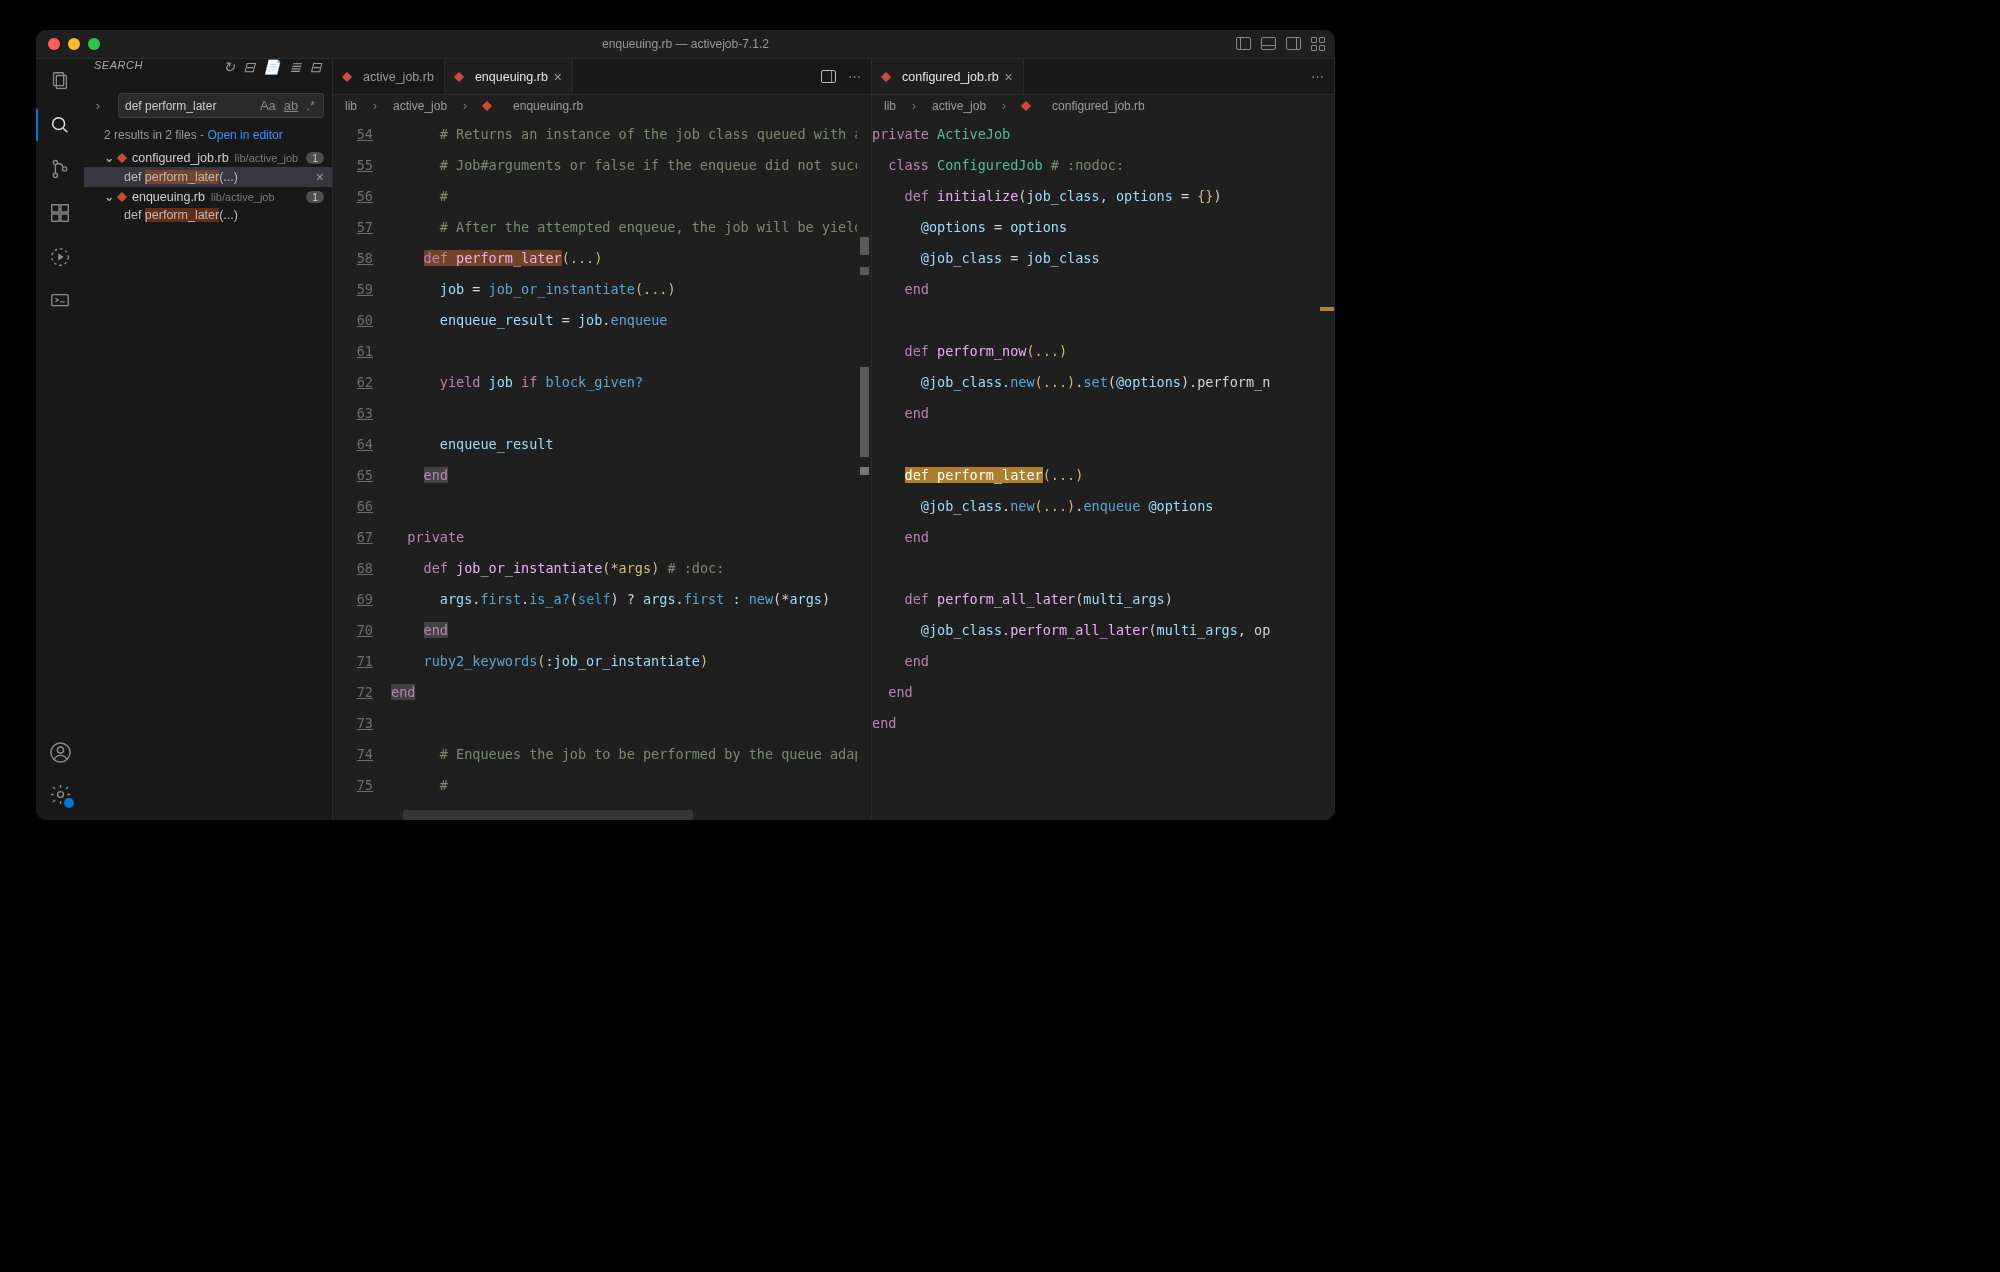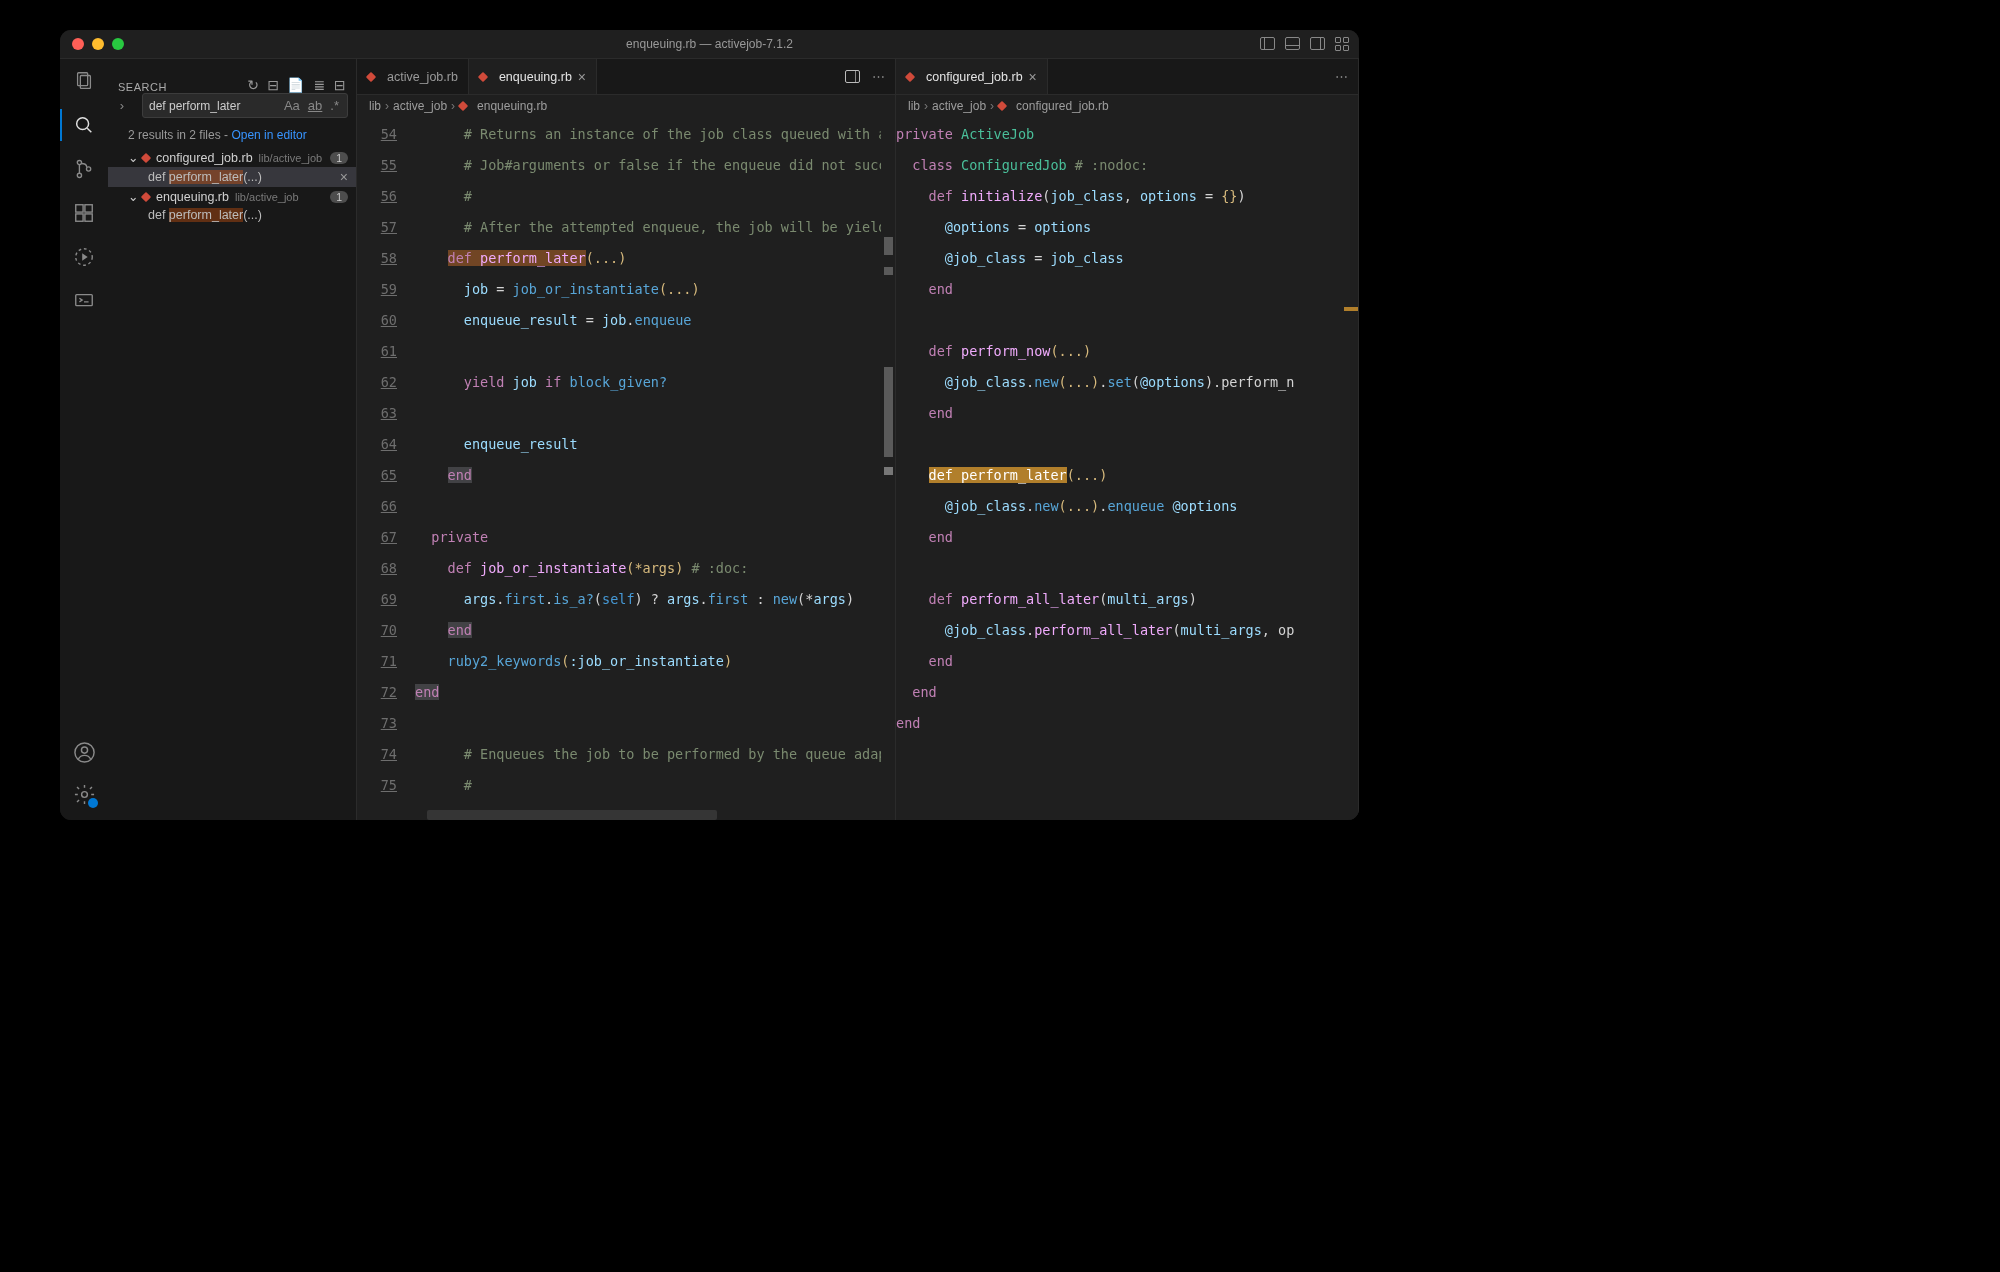--- a/index.html
+++ b/index.html
@@ -8,21 +8,21 @@
     background: #000;
     width: 1392px;
     height: 884px;
     overflow: hidden;
     font-size: 13px;
     color: #cccccc;
   }
   .window {
     position: absolute;
     top: 30px;
-    left: 60px;
+    left: 36px;
     width: 1299px;
     height: 790px;
     background: #181818;
     border-radius: 11px;
     overflow: hidden;
     display: flex;
     flex-direction: column;
     box-shadow: 0 20px 60px rgba(0,0,0,0.7);
   }
   .titlebar {
@@ -66,23 +66,24 @@
   .activity-bar .ab-icon.active { color: #e0e0e0; }
   .activity-bar .ab-icon.active::before { content:""; position:absolute; left:-12px; top:-4px; bottom:-4px; width:2px; background:#0078d4; }
   .ab-bottom { margin-top: auto; margin-bottom: 14px; display:flex; flex-direction:column; gap:18px; align-items:center;}
   .ab-badge { position:absolute; bottom:-2px; right:-2px; width:10px; height:10px; border-radius:50%; background:#0078d4; color:white; font-size:7px; display:flex; align-items:center; justify-content:center;}
 
   .sidebar {
     width: 249px; background: #181818; border-right:1px solid #2b2b2b;
     display: flex; flex-direction: column; flex-shrink:0;
   }
   .sidebar-header {
-    height: 34px; display: flex; align-items: flex-end; padding: 0 10px;
+    height: 34px; display: flex; align-items: flex-start; padding: 0 10px;
     font-size: 11px; color: #aaa; letter-spacing: 0.5px;
     justify-content: space-between;
+    font-style: italic;
   }
   .sidebar-header-actions { display:flex; gap:8px; color:#999; font-size:14px; }
   .sidebar-header-actions span { cursor:pointer; }
   .search-input-wrap{ position:relative; padding-left:0; display:flex; align-items:center; margin:0 8px 6px 8px;}
   .search-input-wrap .chev{ color:#888; width:12px; text-align:center; cursor:pointer;}
   .search-box { flex:1; margin-left:14px; background:#2a2a2a; border:1px solid #3c3c3c; border-radius:3px; padding:3px 6px; display:flex; align-items:center; justify-content:space-between;}
   .search-box input { background:transparent; border:none; color:#ccc; font-size:12px; outline:none; width:120px;}
   .search-opts { display:flex; gap:4px; color:#888; font-size:13px; align-items:center;}
   .search-opts span { padding:1px 2px; cursor:pointer; font-family: sans-serif;}
 
@@ -105,21 +106,21 @@
   .editor-group.left { flex: 0 0 539px; }
   .editor-group.right { flex: 1; }
 
   .tabs-row { height:36px; background:#181818; display:flex; align-items:stretch; border-bottom:1px solid #2b2b2b;}
   .tab { display:flex; align-items:center; padding:0 10px; font-size:12.5px; color:#9a9a9a; gap:6px; border-right:1px solid #2b2b2b; cursor:pointer; white-space:nowrap;}
   .tab.active { background:#1f1f1f; color:#e4e4e4; }
   .tab .close { color:#999; font-size:14px; }
   .tabs-actions { margin-left:auto; display:flex; align-items:center; gap:12px; padding:0 10px; color:#999;}
   .tabs-actions span{cursor:pointer;}
 
-  .breadcrumbs { height:22px; display:flex; align-items:center; padding:0 12px; font-size:12px; color:#9d9d9d; gap:4px; background:#1f1f1f;}
+  .breadcrumbs { height:22px; display:flex; align-items:center; padding:0 12px; font-size:12px; color:#9d9d9d; gap:16px; background:#1f1f1f;}
   .breadcrumbs .sep { color:#777; }
 
   .code-area { flex:1; display:flex; overflow:hidden; background:#1f1f1f; position:relative;}
   .gutter { width:58px; text-align:right; padding-right:18px; color:#6e6e6e; font-family:Menlo,Consolas,monospace; font-size:13.5px; line-height:31px; padding-top:2px;text-decoration:underline;}
   .code { flex:1; font-family:Menlo,Consolas,monospace; font-size:13.5px; line-height:31px; white-space:pre; color:#d4d4d4; padding-top:2px; overflow:hidden;}
   .minimap { width:14px; background:#1f1f1f; position:relative;}
   .minimap .chunk { position:absolute; right:2px; width:9px; background:#5a5a5a; }
   .minimap .mark { position:absolute; right:0; width:14px; height:4px; background:#b17f2b;}
 
   .tok-comment { color:#7a8a6f; }

